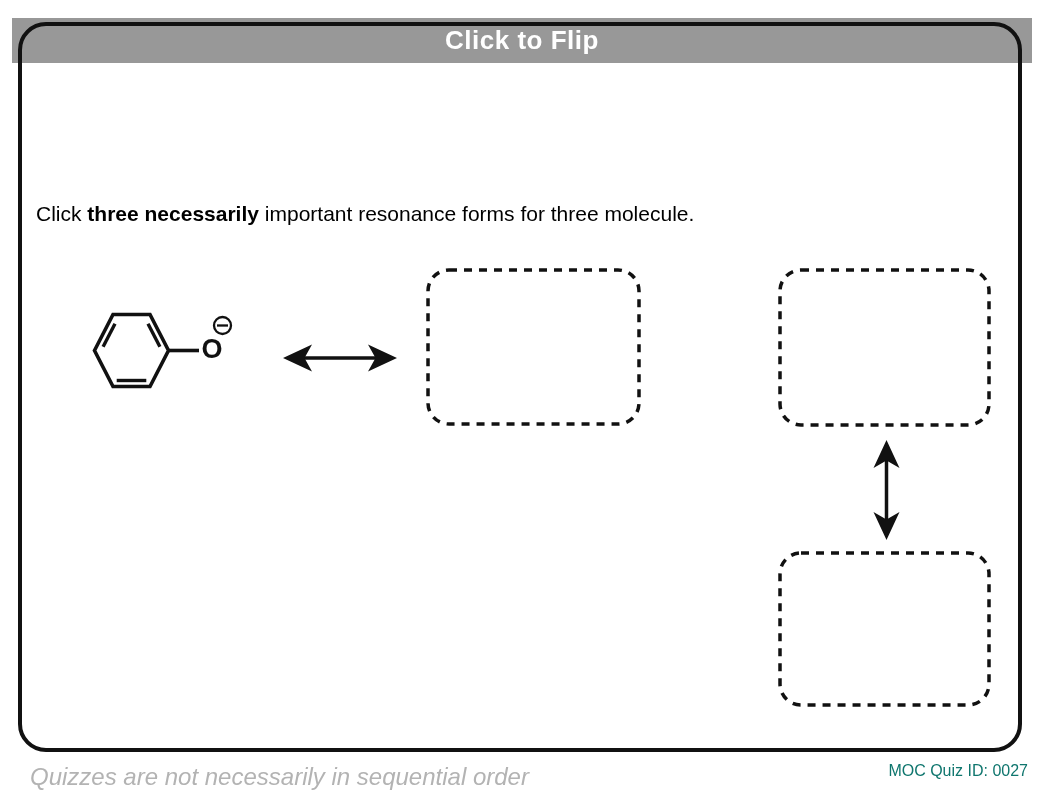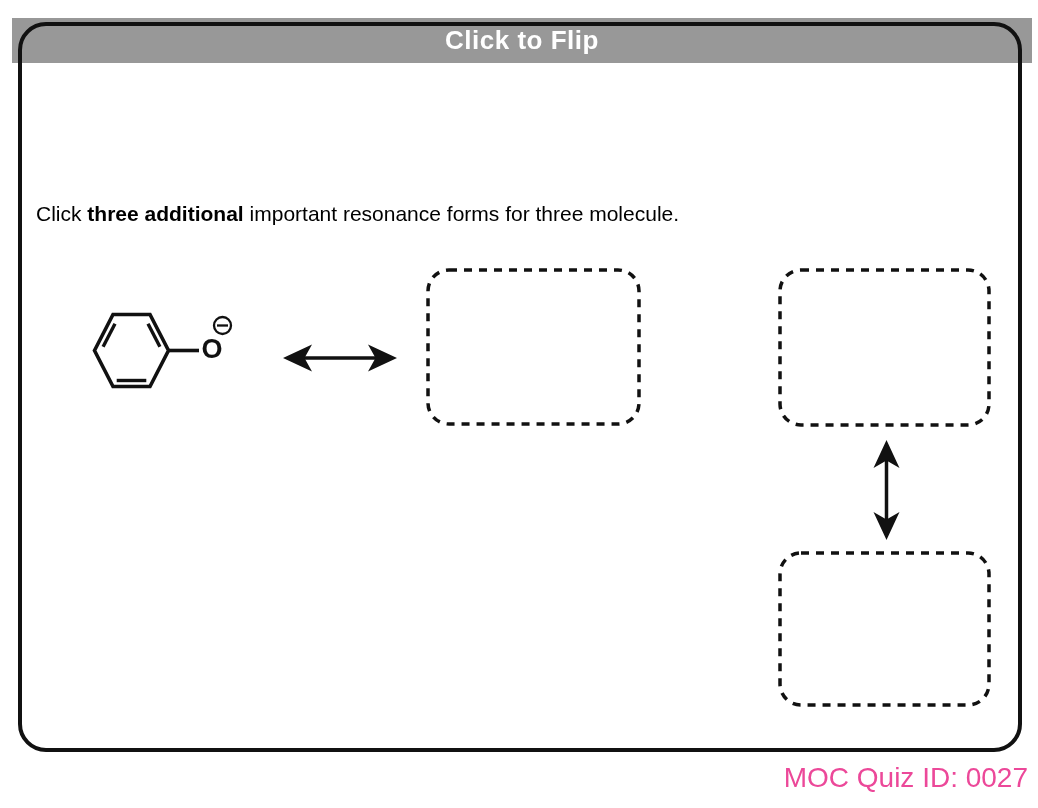--- a/index.html
+++ b/index.html
@@ -59,37 +59,37 @@
     position: absolute;
     left: 30px; top: 763px;
     font-size: 24px;
     font-style: italic;
     color: #b3b3b3;
     white-space: nowrap;
   }
   .quiz-id {
     position: absolute;
     right: 10px; top: 762px;
-    font-size: 28px;
-    color: #ec4899;
+    font-size: 16px;
+    color: #0f766e;
     white-space: nowrap;
   }
 </style>
 </head>
 <body>
 
 <div class="stage">
 
   <div class="header-bar">
     <span class="header-title">Click to Flip</span>
   </div>
 
   <div class="card"></div>
 
-  <p class="instruction"><span>Click </span><span class="em">three additional</span><span> important resonance forms for three molecule.</span></p>
+  <p class="instruction"><span>Click </span><span class="em">three necessarily</span><span> important resonance forms for three molecule.</span></p>
 
   <svg class="abs" style="left:80px; top:300px;" width="160" height="100" viewBox="0 0 160 100">
     <g stroke="#111111" fill="none">
       <polygon points="14.5,50.5 33,14.5 70,14.5 88.5,50.5 70,86.5 33,86.5" stroke-width="3.6" stroke-linejoin="miter"></polygon>
       <line x1="23.1" y1="46.7" x2="35.0" y2="23.7" stroke-width="3.4"></line>
       <line x1="68.0" y1="23.7" x2="79.9" y2="46.7" stroke-width="3.4"></line>
       <line x1="36.7" y1="80.5" x2="66.3" y2="80.5" stroke-width="3.4"></line>
     </g>
     <line x1="88.5" y1="50.5" x2="119" y2="50.5" stroke="#111111" stroke-width="3.6"></line>
     <text x="132" y="58" text-anchor="middle" font-size="27" font-weight="700" fill="#111111" font-family="Liberation Sans, sans-serif">O</text>
@@ -116,15 +116,16 @@
   <svg class="abs" style="left:868px; top:432px;" width="38" height="116" viewBox="0 0 38 116">
     <line x1="18.5" y1="28" x2="18.5" y2="88" stroke="#111111" stroke-width="3.5"></line>
     <path d="M 18.5 8 L 5.5 36 L 18.5 28.5 L 31.5 36 Z" fill="#111111"></path>
     <path d="M 18.5 108 L 5.5 80 L 18.5 87.5 L 31.5 80 Z" fill="#111111"></path>
   </svg>
 
   <svg class="abs" style="left:778px; top:551px;" width="213" height="156" viewBox="0 0 213 156">
     <rect x="2" y="2" width="209" height="152" rx="21" fill="none" stroke="#111111" stroke-width="3.5" stroke-dasharray="8 7"></rect>
   </svg>
 
+  <span class="footer-note">Quizzes are not necessarily in sequential order</span>
   <span class="quiz-id">MOC Quiz ID: 0027</span>
 
 </div>
 
 </body></html>

